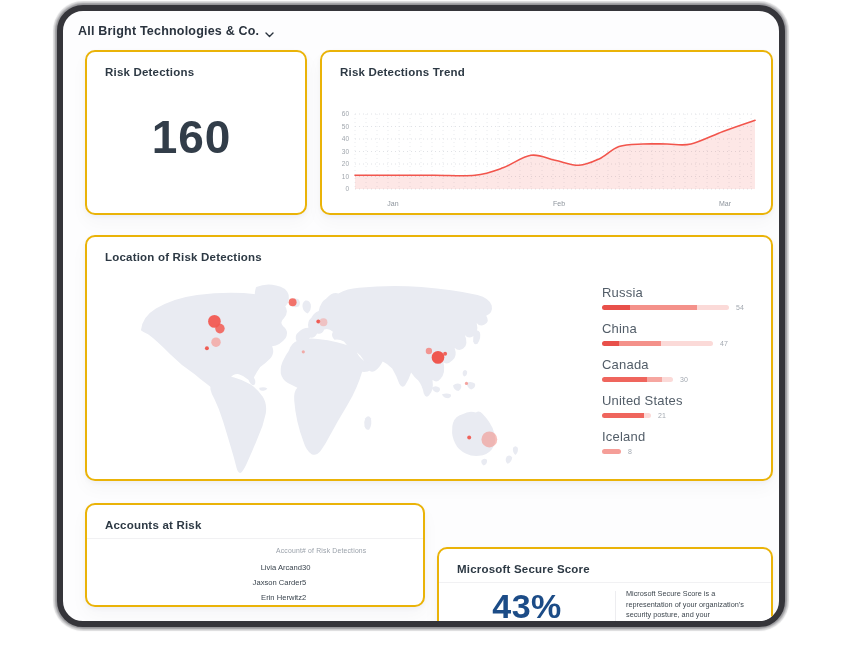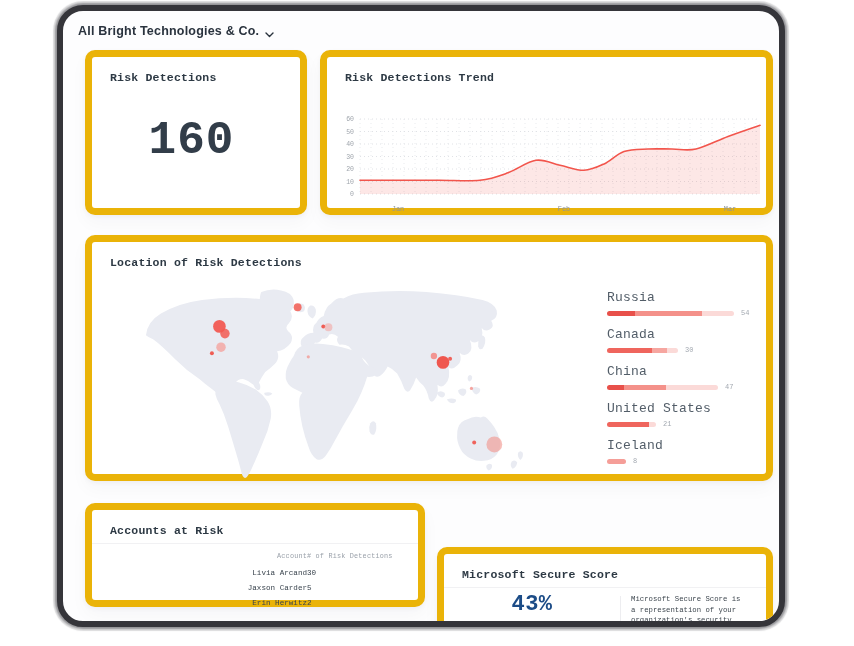--- a/index.html
+++ b/index.html
@@ -8,23 +8,22 @@
     position:absolute; left:57px; top:5px; width:728px; height:622px;
     background:#fdfdfe; border:6px solid #35353a; border-radius:26px;
     box-shadow:0 0 2px 2px rgba(52,52,58,.45), 0 0 1px 4px rgba(52,52,58,.15);
     overflow:hidden;
   }
   .company {
     position:absolute; left:15px; top:13px; display:flex; align-items:flex-end; gap:6px;
     font-size:12.5px; font-weight:700; color:#2a333e; letter-spacing:.2px; cursor:pointer;
   }
   .card {
-    position:absolute; background:#ffffff; border:7px solid #eab308; border-radius:10px;
+    position:absolute; background:#ffffff; border:2px solid #eab308; border-radius:10px;
     box-shadow:0 2px 5px rgba(25,35,55,.04), 0 8px 18px rgba(25,35,55,.03);
-    font-family:Liberation Mono, monospace;
   }
   .card h2 {
     position:absolute; left:18px; top:14px; font-size:11.5px; font-weight:700; color:#2d3944; letter-spacing:.2px;
   }
   .card-risk   { left:22px;  top:39px;  width:222px; height:165px; }
   .card-trend  { left:257px; top:39px;  width:453px; height:165px;text-align:center; }
   .card-map    { left:22px;  top:224px; width:688px; height:246px; }
   .card-accts  { left:22px;  top:492px; width:340px; height:104px;text-align:right; }
   .card-score  { left:374px; top:492px; width:336px; height:104px;margin-top:44px; }
 
@@ -45,21 +44,21 @@
   .country-value { font-size:7px; color:#a3a9b1; }
 
   
   .thead { position:absolute; left:18px; right:18px; top:42px; display:flex; font-size:6.8px; color:#9aa1aa; letter-spacing:.2px; }
   .tbody { position:absolute; left:18px; right:18px; top:55px; }
   .trow  { display:flex; height:15px; align-items:center; font-size:7.6px; color:#39434d; }
   .colA  { width:197px; }
 
   
   .score-left { position:absolute; left:0; top:38px; width:176px; text-align:center; }
-  .score-pct  { font-size:22px; font-weight:700; letter-spacing:.5px; }
+  .score-pct  { font-size:34px; font-weight:700; letter-spacing:.5px; }
   .score-pts  { margin-top:4px; font-size:7px; color:#9aa1aa; }
   .score-pts b { color:#39434d; }
   .vdiv { position:absolute; left:176px; top:42px; height:52px; width:1px; background:#ededf0; }
   .score-desc { position:absolute; left:187px; top:40px; width:118px; font-size:7.3px; line-height:10.5px; color:#3e474f; }
 </style>
 </head>
 <body>
 
 <div class="frame">
 
@@ -184,39 +183,39 @@
           <div class="country-bar-line">
             <div class="country-bar" style="width: 127px;">
               <span style="width: 22%; background: rgb(232, 80, 74);"></span>
               <span style="width: 53%; background: rgb(244, 145, 138);"></span>
               <span style="width: 25%; background: rgb(251, 218, 216);"></span>
             </div>
             <span class="country-value">54</span>
           </div>
         </div>
         <div class="country-row">
+          <div class="country-label">China</div>
+          <div class="country-bar-line">
+            <div class="country-bar" style="width: 111px;">
+              <span style="width: 15%; background: rgb(232, 80, 74);"></span>
+              <span style="width: 38%; background: rgb(244, 145, 138);"></span>
+              <span style="width: 47%; background: rgb(251, 218, 216);"></span>
+            </div>
+            <span class="country-value">47</span>
+          </div>
+        </div>
+        <div class="country-row">
           <div class="country-label">Canada</div>
           <div class="country-bar-line">
             <div class="country-bar" style="width: 71px;">
               <span style="width: 63%; background: rgb(239, 101, 93);"></span>
               <span style="width: 22%; background: rgb(246, 166, 160);"></span>
               <span style="width: 15%; background: rgb(251, 218, 216);"></span>
             </div>
             <span class="country-value">30</span>
-          </div>
-        </div>
-        <div class="country-row">
-          <div class="country-label">China</div>
-          <div class="country-bar-line">
-            <div class="country-bar" style="width: 111px;">
-              <span style="width: 15%; background: rgb(232, 80, 74);"></span>
-              <span style="width: 38%; background: rgb(244, 145, 138);"></span>
-              <span style="width: 47%; background: rgb(251, 218, 216);"></span>
-            </div>
-            <span class="country-value">47</span>
           </div>
         </div>
         <div class="country-row">
           <div class="country-label">United States</div>
           <div class="country-bar-line">
             <div class="country-bar" style="width: 49px;">
               <span style="width: 86%; background: rgb(239, 101, 93);"></span>
               <span style="width: 14%; background: rgb(251, 218, 216);"></span>
             </div>
             <span class="country-value">21</span>

